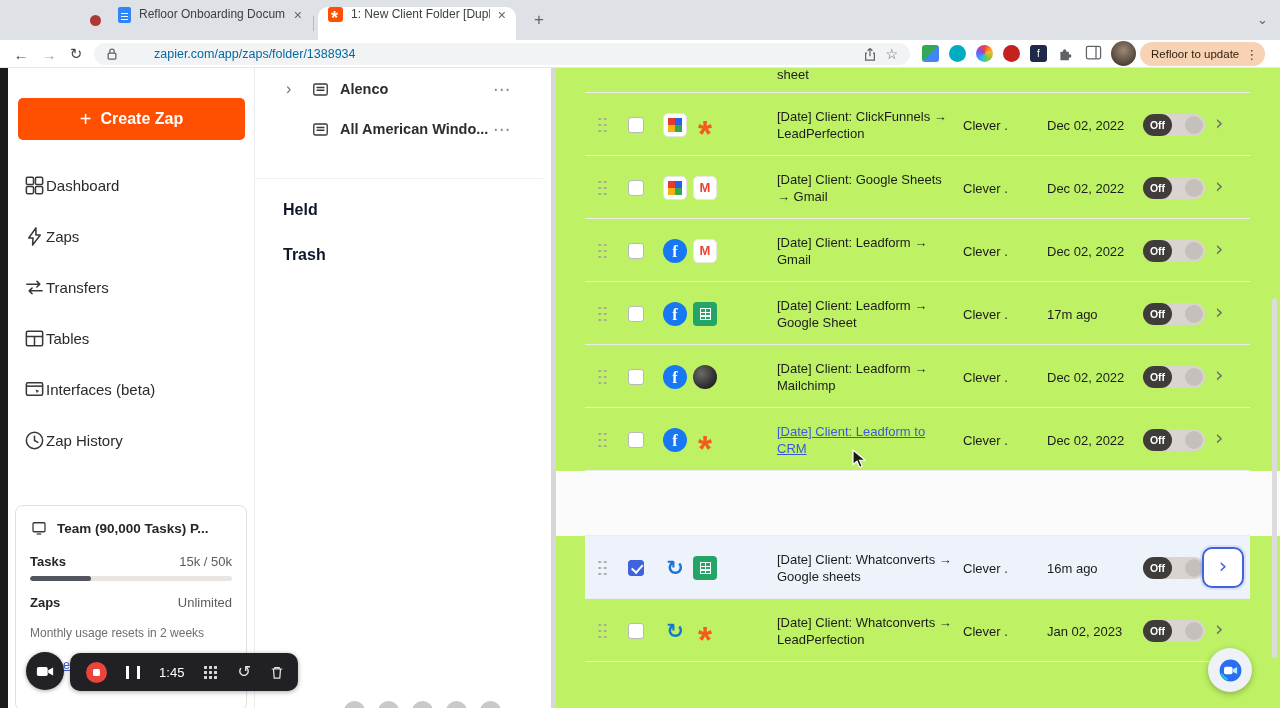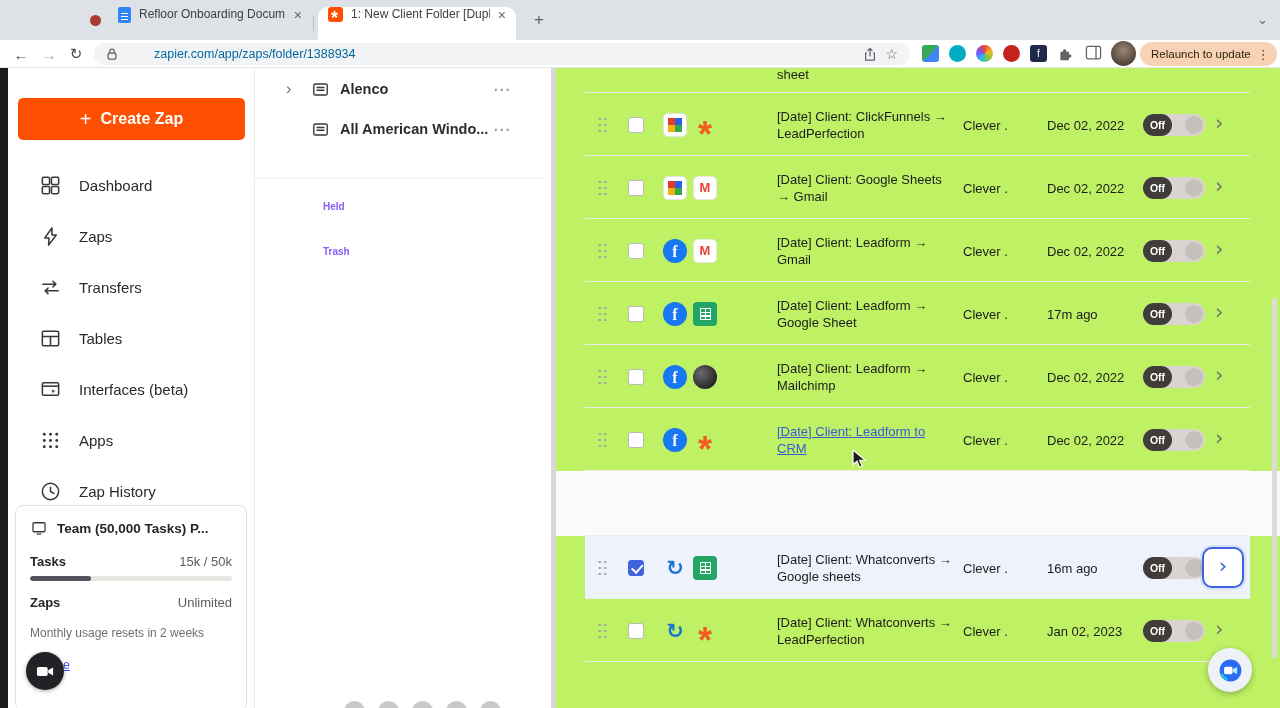--- a/index.html
+++ b/index.html
@@ -53,21 +53,21 @@
   
   .leftstrip{position:absolute;left:0;top:68px;width:8px;bottom:0;background:#1b1b1d;}
 
   
   .zsidebar{position:absolute;left:8px;top:68px;width:247px;bottom:0;background:#fff;
     border-right:1px solid #ececec;box-sizing:border-box;}
   .createbtn{position:absolute;left:10px;top:30px;width:227px;height:42px;background:#ff4f00;border-radius:5px;
     color:#fff;font-size:16px;font-weight:bold;display:flex;align-items:center;justify-content:center;gap:9px;cursor:pointer;}
   .createbtn .plus{font-size:20px;font-weight:normal;}
   .navlist{position:absolute;left:0;top:92px;right:0;}
-  .navitem{height:51px;display:flex;align-items:center;gap:17px;padding-left:31px;font-size:15px;color:#2a2a2a;cursor:pointer;}
+  .navitem{height:51px;display:flex;align-items:center;padding-left:15px;font-size:15px;color:#2a2a2a;cursor:pointer;}
   .navicon{width:23px;height:23px;flex:0 0 auto;display:flex;}
   .plancard{position:absolute;left:7px;right:7px;top:437px;bottom:-3px;border:1px solid #e3e1de;border-radius:8px;
     background:#fff;padding:13px 14px;box-sizing:border-box;}
   .teamrow{display:flex;align-items:center;gap:9px;font-size:13.5px;font-weight:bold;color:#262626;}
   .staterow{display:flex;justify-content:space-between;font-size:13px;}
   .tasksrow{margin-top:17px;}
   .zapsrow{margin-top:14px;}
   .staterow .k{font-weight:bold;color:#262626;}
   .staterow .v{color:#5c5c5c;}
   .bar{margin-top:7px;height:5px;border-radius:3px;background:#e9e6e2;overflow:hidden;}
@@ -77,21 +77,21 @@
 
   
   .folderspanel{position:absolute;left:255px;top:68px;width:296px;bottom:0;background:#fff;}
   .folderrow{position:absolute;left:0;right:0;height:36px;}
   .frow1{top:4px;}.frow2{top:44px;}
   .f-expand{position:absolute;left:31px;top:8px;font-size:16px;color:#6f6f6f;}
   .f-icon{position:absolute;left:56px;top:8px;display:flex;color:#3a3a3a;}
   .f-name{position:absolute;left:85px;top:9px;font-size:14.5px;font-weight:bold;color:#2d2d2d;white-space:nowrap;}
   .f-kebab{position:absolute;left:238px;top:7px;font-size:17px;color:#8a8a8a;letter-spacing:1px;}
   .fdivider{position:absolute;left:0;right:8px;top:110px;height:1px;background:#f0f0f0;}
-  .sysrow{position:absolute;left:28px;height:20px;font-size:10px;font-weight:bold;color:#8b5cf6;margin-left:40px;}
+  .sysrow{position:absolute;left:28px;height:20px;font-size:16px;font-weight:bold;color:#0f172a;}
   .heldrow{top:133px;}
   .trashrow{top:178px;}
   .vsep{position:absolute;left:551px;top:68px;width:5px;bottom:0;background:#d7d7d7;}
 
   
   .main{position:absolute;left:556px;top:68px;right:0;bottom:0;background:#bef264;}
   .rows{position:absolute;left:0;top:0;right:0;display:flex;flex-direction:column;}
   .zrow{position:relative;height:63px;flex:0 0 auto;}
   .zrow::after{content:"";position:absolute;left:29px;right:30px;bottom:0;height:1px;background:#ececec;}
   .zrow.partial{height:25px;}
@@ -225,21 +225,21 @@
       </svg>
     </span>
     <span class="toolsvg panelwrap">
       <svg width="17" height="15" viewBox="0 0 20 18" fill="none" stroke="currentColor" stroke-width="1.5">
         <rect x="1.5" y="1.5" width="17" height="15" rx="2"></rect>
           <line x1="13" y1="1.5" x2="13" y2="16.5"></line>
       </svg>
     </span>
     <span class="avatar"></span>
     <span class="relaunch">
-      <span>Relaunch to update</span>
+      <span>Refloor to update</span>
       <span class="kebabv">⋮</span>
     </span>
   </div>
 
   <div class="leftstrip"></div>
 
   <div class="zsidebar">
     <div class="createbtn">
       <span class="plus">+</span>
       <span>Create Zap</span>
@@ -286,54 +286,38 @@
           <svg width="23" height="23" viewBox="0 0 24 24" fill="none" stroke="#383838" stroke-width="1.6">
             <rect x="3.5" y="5" width="17" height="13" rx="1.5"></rect>
               <path d="M3.5 8.5 H20.5"></path>
             <path d="M13 12 l4.2 1.6 -1.9 .7 -.7 1.9 Z" fill="#383838" stroke="none"></path>
           </svg>
           </span>
         <span class="navlabel">Interfaces (beta)</span>
       </div>
       <div class="navitem">
         <span class="navicon">
-          <svg width="23" height="23" viewBox="0 0 24 24" fill="#383838">
-            <circle cx="5.5" cy="5.5" r="1.5"></circle>
-              <circle cx="12" cy="5.5" r="1.5"></circle>
-              <circle cx="18.5" cy="5.5" r="1.5"></circle>
-            <circle cx="5.5" cy="12" r="1.5"></circle>
-              <circle cx="12" cy="12" r="1.5"></circle>
-              <circle cx="18.5" cy="12" r="1.5"></circle>
-            <circle cx="5.5" cy="18.5" r="1.5"></circle>
-              <circle cx="12" cy="18.5" r="1.5"></circle>
-              <circle cx="18.5" cy="18.5" r="1.5"></circle>
-          </svg>
-          </span>
-        <span class="navlabel">Apps</span>
-      </div>
-      <div class="navitem">
-        <span class="navicon">
           <svg width="23" height="23" viewBox="0 0 24 24" fill="none" stroke="#383838" stroke-width="1.6" stroke-linecap="round">
             <circle cx="12" cy="12" r="8.5"></circle>
               <path d="M12 7.5 V12 l3.5 2"></path>
           </svg>
           </span>
         <span class="navlabel">Zap History</span>
       </div>
     </div>
 
     <div class="plancard">
       <div class="teamrow">
         <span style="display:flex;">
           <svg width="18" height="18" viewBox="0 0 24 24" fill="none" stroke="#383838" stroke-width="1.7">
             <rect x="4" y="5" width="16" height="12" rx="1.5"></rect>
               <path d="M9 20 h6"></path>
           </svg>
           </span>
-        <span>Team (50,000 Tasks) P...</span>
+        <span>Team (90,000 Tasks) P...</span>
       </div>
       <div class="staterow tasksrow">
         <span class="k">Tasks</span>
         <span class="v">15k / 50k</span>
       </div>
       <div class="bar">
         <div class="fill" style="width: 30%;"></div>
       </div>
       <div class="staterow zapsrow">
         <span class="k">Zaps</span>
@@ -506,20 +490,34 @@
     <span class="dot"></span>
     <span class="dot"></span>
   </div>
 
   <div class="reccam">
     <svg width="18" height="15" viewBox="0 0 20 16">
       <rect x="1" y="3" width="12" height="10" rx="2" fill="#fff"></rect>
       <path d="M13.5 6.5 L19 3.5 v9 l-5.5 -3 Z" fill="#fff"></path>
     </svg>
   </div>
+  <div class="recbar">
+    <span class="stopbtn">
+        <i></i>
+      </span>
+    <span class="pausebars"></span>
+    <span class="rectime">1:45</span>
+    <span class="griddots"></span>
+    <span class="restart">↺</span>
+    <span class="rectrash">
+      <svg width="14" height="15" viewBox="0 0 16 17" fill="none" stroke="currentColor" stroke-width="1.4">
+        <path d="M2 4.5 h12 M5.5 4.5 V2.8 h5 v1.7 M4 4.5 l.8 10.5 h6.4 L12 4.5"></path>
+      </svg>
+    </span>
+  </div>
 
   <div class="chatbtn">
     <svg width="27" height="27" viewBox="0 0 26 26">
       <circle cx="13" cy="13" r="10.5" fill="#2a6cf4"></circle>
       <rect x="6.8" y="9.5" width="8.2" height="7" rx="1.6" fill="#fff"></rect>
       <path d="M15.4 11.6 l4 -2 v6.8 l-4 -2 Z" fill="#aeeef5"></path>
       <path d="M4.6 16.8 a10.5 10.5 0 0 0 4.6 4.6" stroke="#21c3da" stroke-width="2.4" fill="none" stroke-linecap="round"></path>
     </svg>
   </div>
 

